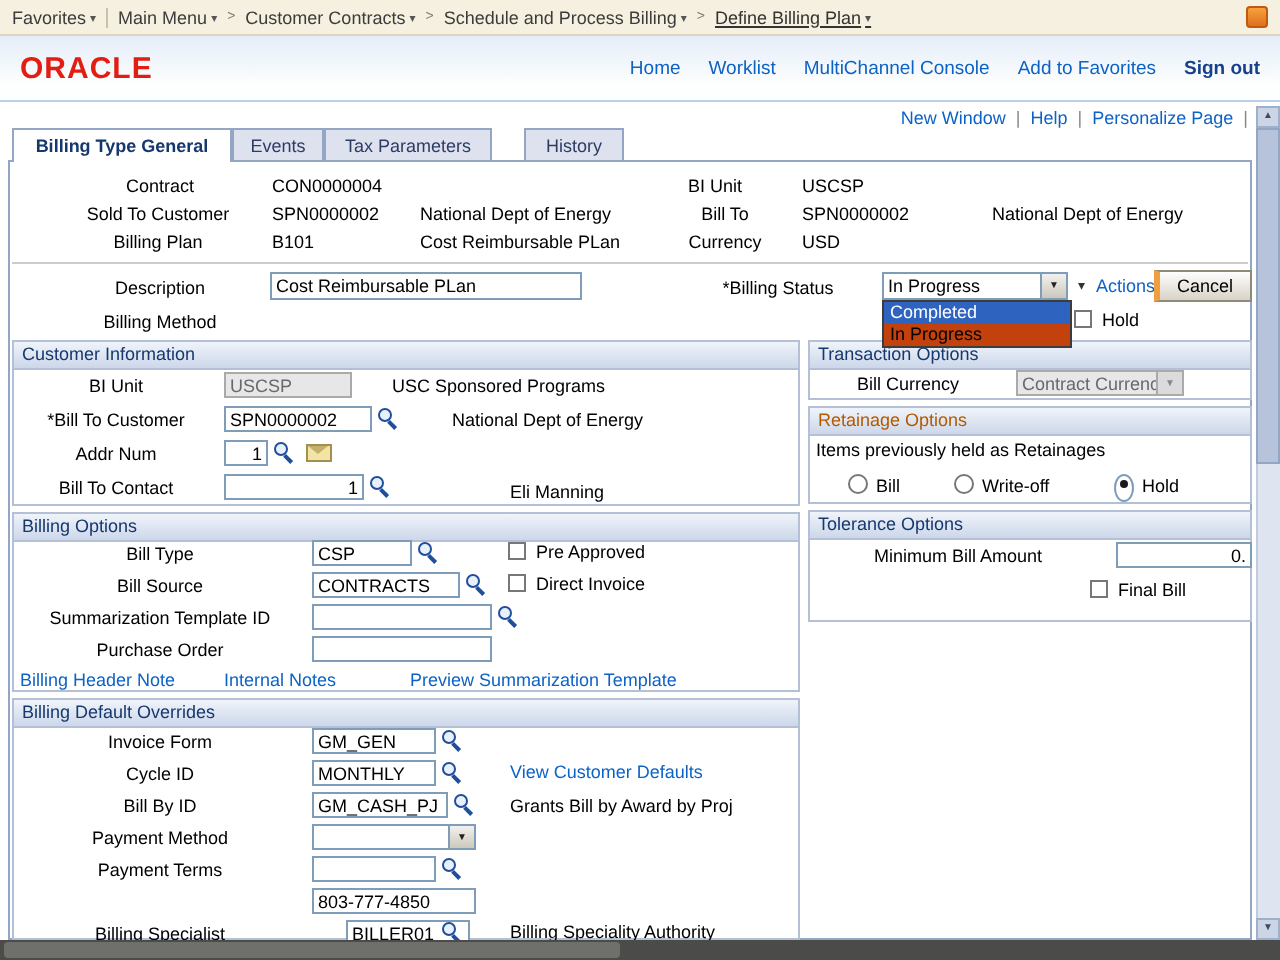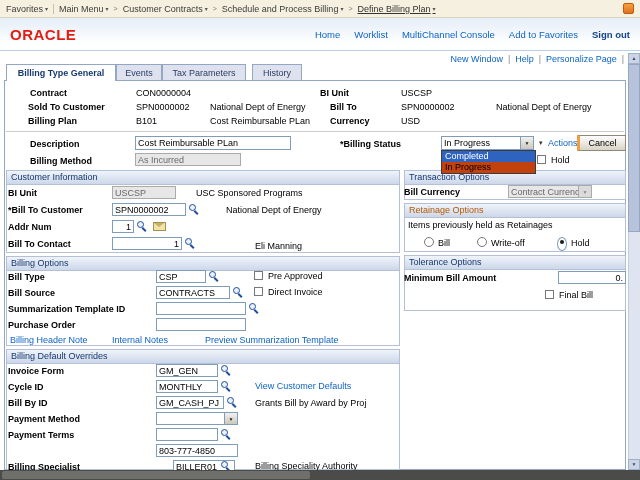--- a/index.html
+++ b/index.html
@@ -29,21 +29,21 @@
   .ptools{position:absolute;top:54px;right:16px;display:flex;gap:5px;align-items:center}
   .plink{color:#0d63c5;cursor:pointer}
   .ppipe{color:#888}
   
   .tab{position:absolute;top:64px;height:28px;box-sizing:border-box;border:1px solid #93a6c4;
        background:#dee2ee;color:#2c3c64;padding-top:3px;text-align:center;cursor:pointer}
   .tab.on{background:#fff;font-weight:bold;color:#16386e;height:17px;border-bottom:none;z-index:3}
   .frame{position:absolute;left:4px;top:80px;width:622px;height:390px;border:1px solid #93a6c4;
          background:#fff;box-sizing:border-box}
   
-  .lbl{position:absolute;font-weight:bold;text-align:left;white-space:nowrap}
+  .lbl{position:absolute;font-weight:normal;text-align:center;white-space:nowrap}
   .txt{position:absolute;white-space:nowrap}
   .link{position:absolute;color:#0d63c5;white-space:nowrap;cursor:pointer}
   .inp{position:absolute;border:1px solid #7f9db9;background:#fff;font-size:9px;
        font-family:inherit;padding:0 2px;box-sizing:border-box;height:14px;outline:none}
   .dinp{position:absolute;border:1px solid #aaa;background:#e7e7e7;color:#696969;
         padding:0 2px;box-sizing:border-box;height:13px;line-height:12px;white-space:nowrap;overflow:hidden}
   .sec{position:absolute;border:1px solid #b3c0d6;box-sizing:border-box;background:#fff}
   .sech{height:13px;line-height:13px;background:linear-gradient(#f0f4fa,#ccd7ea);
         border-bottom:1px solid #b3c0d6;font-weight:normal;color:#16386e;padding:0 4px}
   .sech.orange{color:#b35a00}
@@ -126,21 +126,21 @@
     <span class="ppipe">|</span>
     <span class="plink">Help</span>
     <span class="ppipe">|</span>
     <span class="plink">Personalize Page</span>
     <span class="ppipe">|</span>
   </div>
 
   <div class="tab on" style="left:6px;width:110px">Billing Type General</div>
   <div class="tab" style="left:116px;width:46px">Events</div>
   <div class="tab" style="left:162px;width:84px">Tax Parameters</div>
-  <div class="tab" style="left:252px;width:50px">History</div>
+  <div class="tab" style="left:262px;width:50px">History</div>
 
   <div class="frame"></div>
 
   <div class="lbl" style="left:30px;top:88px;width:100px">Contract</div>
   <div class="txt" style="left:136px;top:88px">CON0000004</div>
   <div class="lbl" style="left:320px;top:88px;width:75px">BI Unit</div>
   <div class="txt" style="left:401px;top:88px">USCSP</div>
 
   <div class="lbl" style="left:28px;top:102px;width:102px">Sold To Customer</div>
   <div class="txt" style="left:136px;top:102px">SPN0000002</div>
@@ -162,21 +162,20 @@
   <div class="lbl" style="left:340px;top:139px;width:98px">*Billing Status</div>
   <div class="sel" style="left:441px;top:136px;width:93px">
     <span class="stxt">In Progress</span>
     <span class="sarw">▼</span>
   </div>
   <span class="txt" style="left:539px;top:139px;font-size:7px;color:#333">▾</span>
   <span class="link" style="left:548px;top:138px">Actions</span>
   <div class="btn" style="left:577px;top:135px;width:49px;height:16px">Cancel</div>
 
   <div class="lbl" style="left:30px;top:156px;width:100px">Billing Method</div>
-  <div class="dinp" style="left:135px;top:153px;width:106px">As Incurred</div>
   <span class="cb" style="left:537px;top:155px"></span>
   <div class="txt" style="left:551px;top:155px">Hold</div>
 
   <div class="dd" style="left:441px;top:150px;width:93px">
     <div class="opt hi">Completed</div>
     <div class="opt">In Progress</div>
   </div>
 
   <div class="sec" style="left:6px;top:170px;width:394px;height:83px">
     <div class="sech">Customer Information</div>

